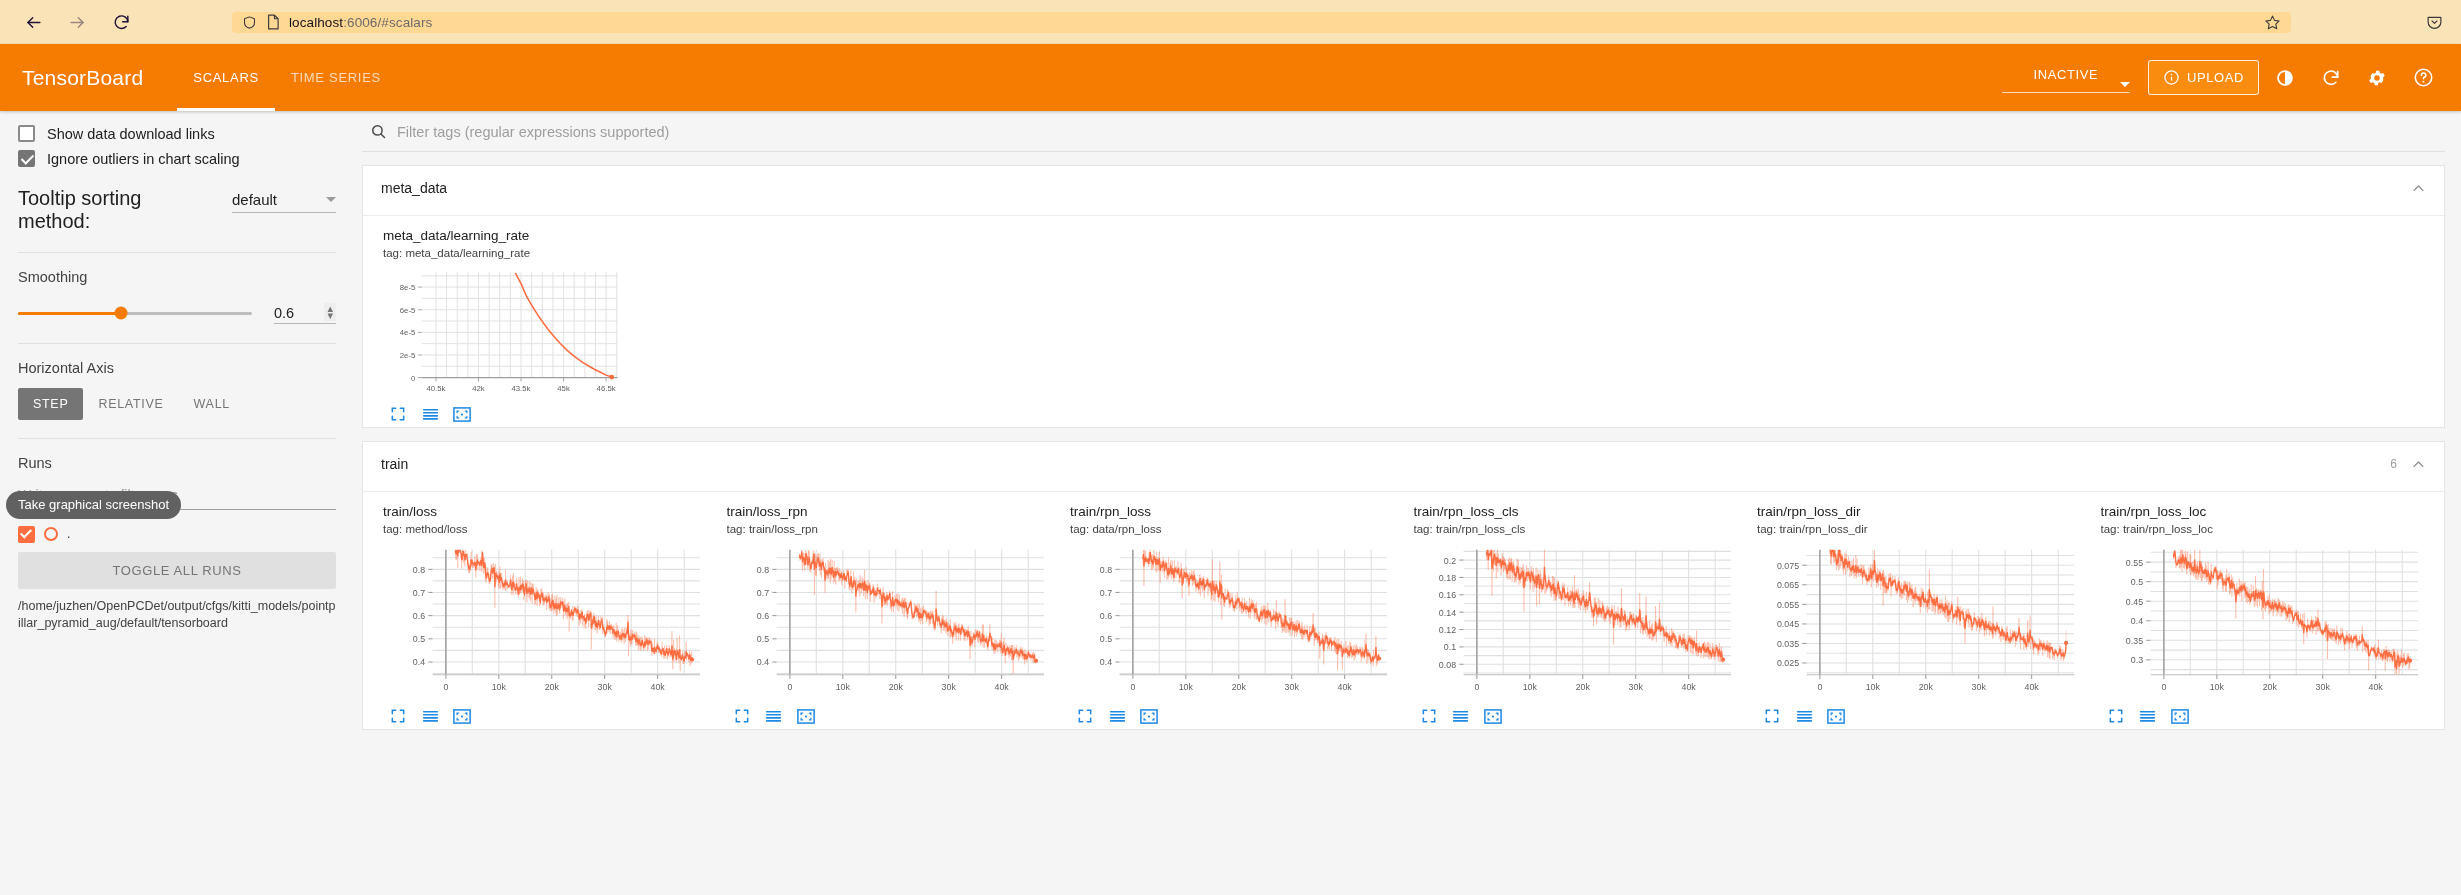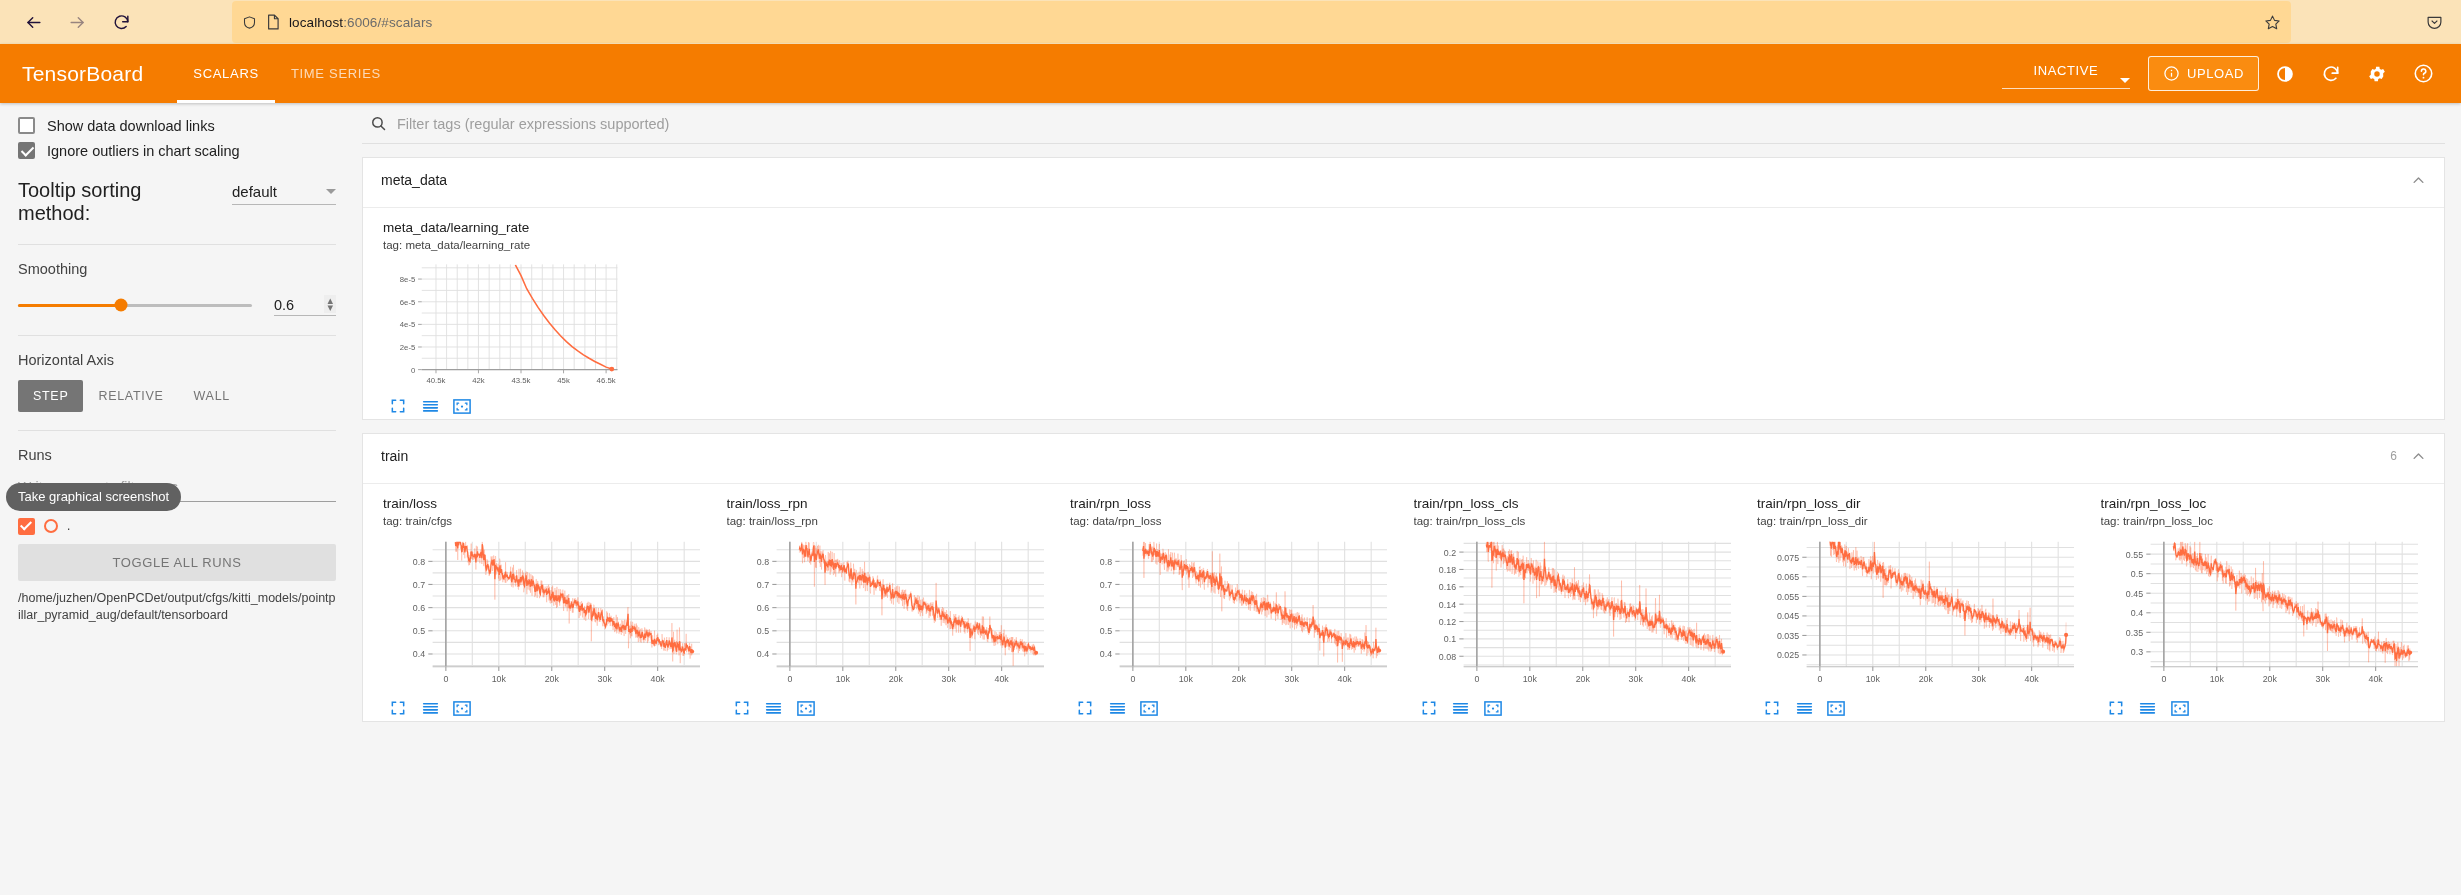--- a/index.html
+++ b/index.html
@@ -25,21 +25,21 @@
     width: 22px; height: 22px;
     display: flex; align-items: center; justify-content: center;
     color: #20123a;
   }
   .nav-btn svg { display: block; }
   .nav-btn.disabled { opacity: 0.45; }
   #urlbar {
     position: absolute;
     left: 232px;
     right: 170px;
-    height: 42px;
+    height: 21px;
     background: #ffd894;
     border-radius: 4px;
     display: flex;
     align-items: center;
     padding: 0 10px;
   }
   #urlbar .ub-icon { margin-right: 9px; color: #3a3a3a; display:flex; align-items:center;}
   #url-text {
     font-size: 13.5px;
     color: #6b6b6b;
@@ -48,21 +48,21 @@
   }
   #url-text b { color: #15141a; font-weight: 400; }
   #star-icon { margin-left: auto; color: #3a3a3a; display:flex; align-items:center;}
   #pocket-icon {
     position: absolute; right: 18px; top: 50%; transform: translateY(-50%);
     color: #3a3a3a; display:flex; align-items:center;
   }
 
   
   #tb-header {
-    height: 59px;
+    height: 67px;
     background: #f57c00;
     display: flex;
     align-items: center;
     padding: 0 18px 0 22px;
     position: relative;
     box-shadow: 0 1px 3px rgba(0,0,0,0.22);
     z-index: 5;
   }
   #tb-logo {
     color: #fff;
@@ -731,21 +731,21 @@
         <span class="grp-count">6</span>
         <span class="chev">
           <svg width="15" height="15" viewBox="0 0 24 24" fill="none" stroke="currentColor" stroke-width="2.2" stroke-linecap="round" stroke-linejoin="round">
               <polyline points="5 15 12 8 19 15"></polyline>
             </svg>
         </span>
       </div>
       <div class="charts-row" id="row-train">
           <div class="chart-cell">
             <div class="chart-title">train/loss</div>
-            <div class="chart-tag">tag: train/cfgs</div>
+            <div class="chart-tag">tag: method/loss</div>
             <div class="chart-svg-wrap">
               <svg width="100%" viewBox="0 0 300 150" preserveAspectRatio="none" style="display:block;">
                 <clipPath id="cp228">
                   <rect x="46" y="8" width="248" height="116"></rect>
                 </clipPath>
                 <line x1="46" y1="112.2" x2="294" y2="112.2" stroke="#e0e0e0" stroke-width="1"></line>
                 <line x1="46" y1="101.4" x2="294" y2="101.4" stroke="#e0e0e0" stroke-width="1"></line>
                 <line x1="46" y1="90.7" x2="294" y2="90.7" stroke="#e0e0e0" stroke-width="1"></line>
                 <line x1="46" y1="80.0" x2="294" y2="80.0" stroke="#e0e0e0" stroke-width="1"></line>
                 <line x1="46" y1="69.2" x2="294" y2="69.2" stroke="#e0e0e0" stroke-width="1"></line>

